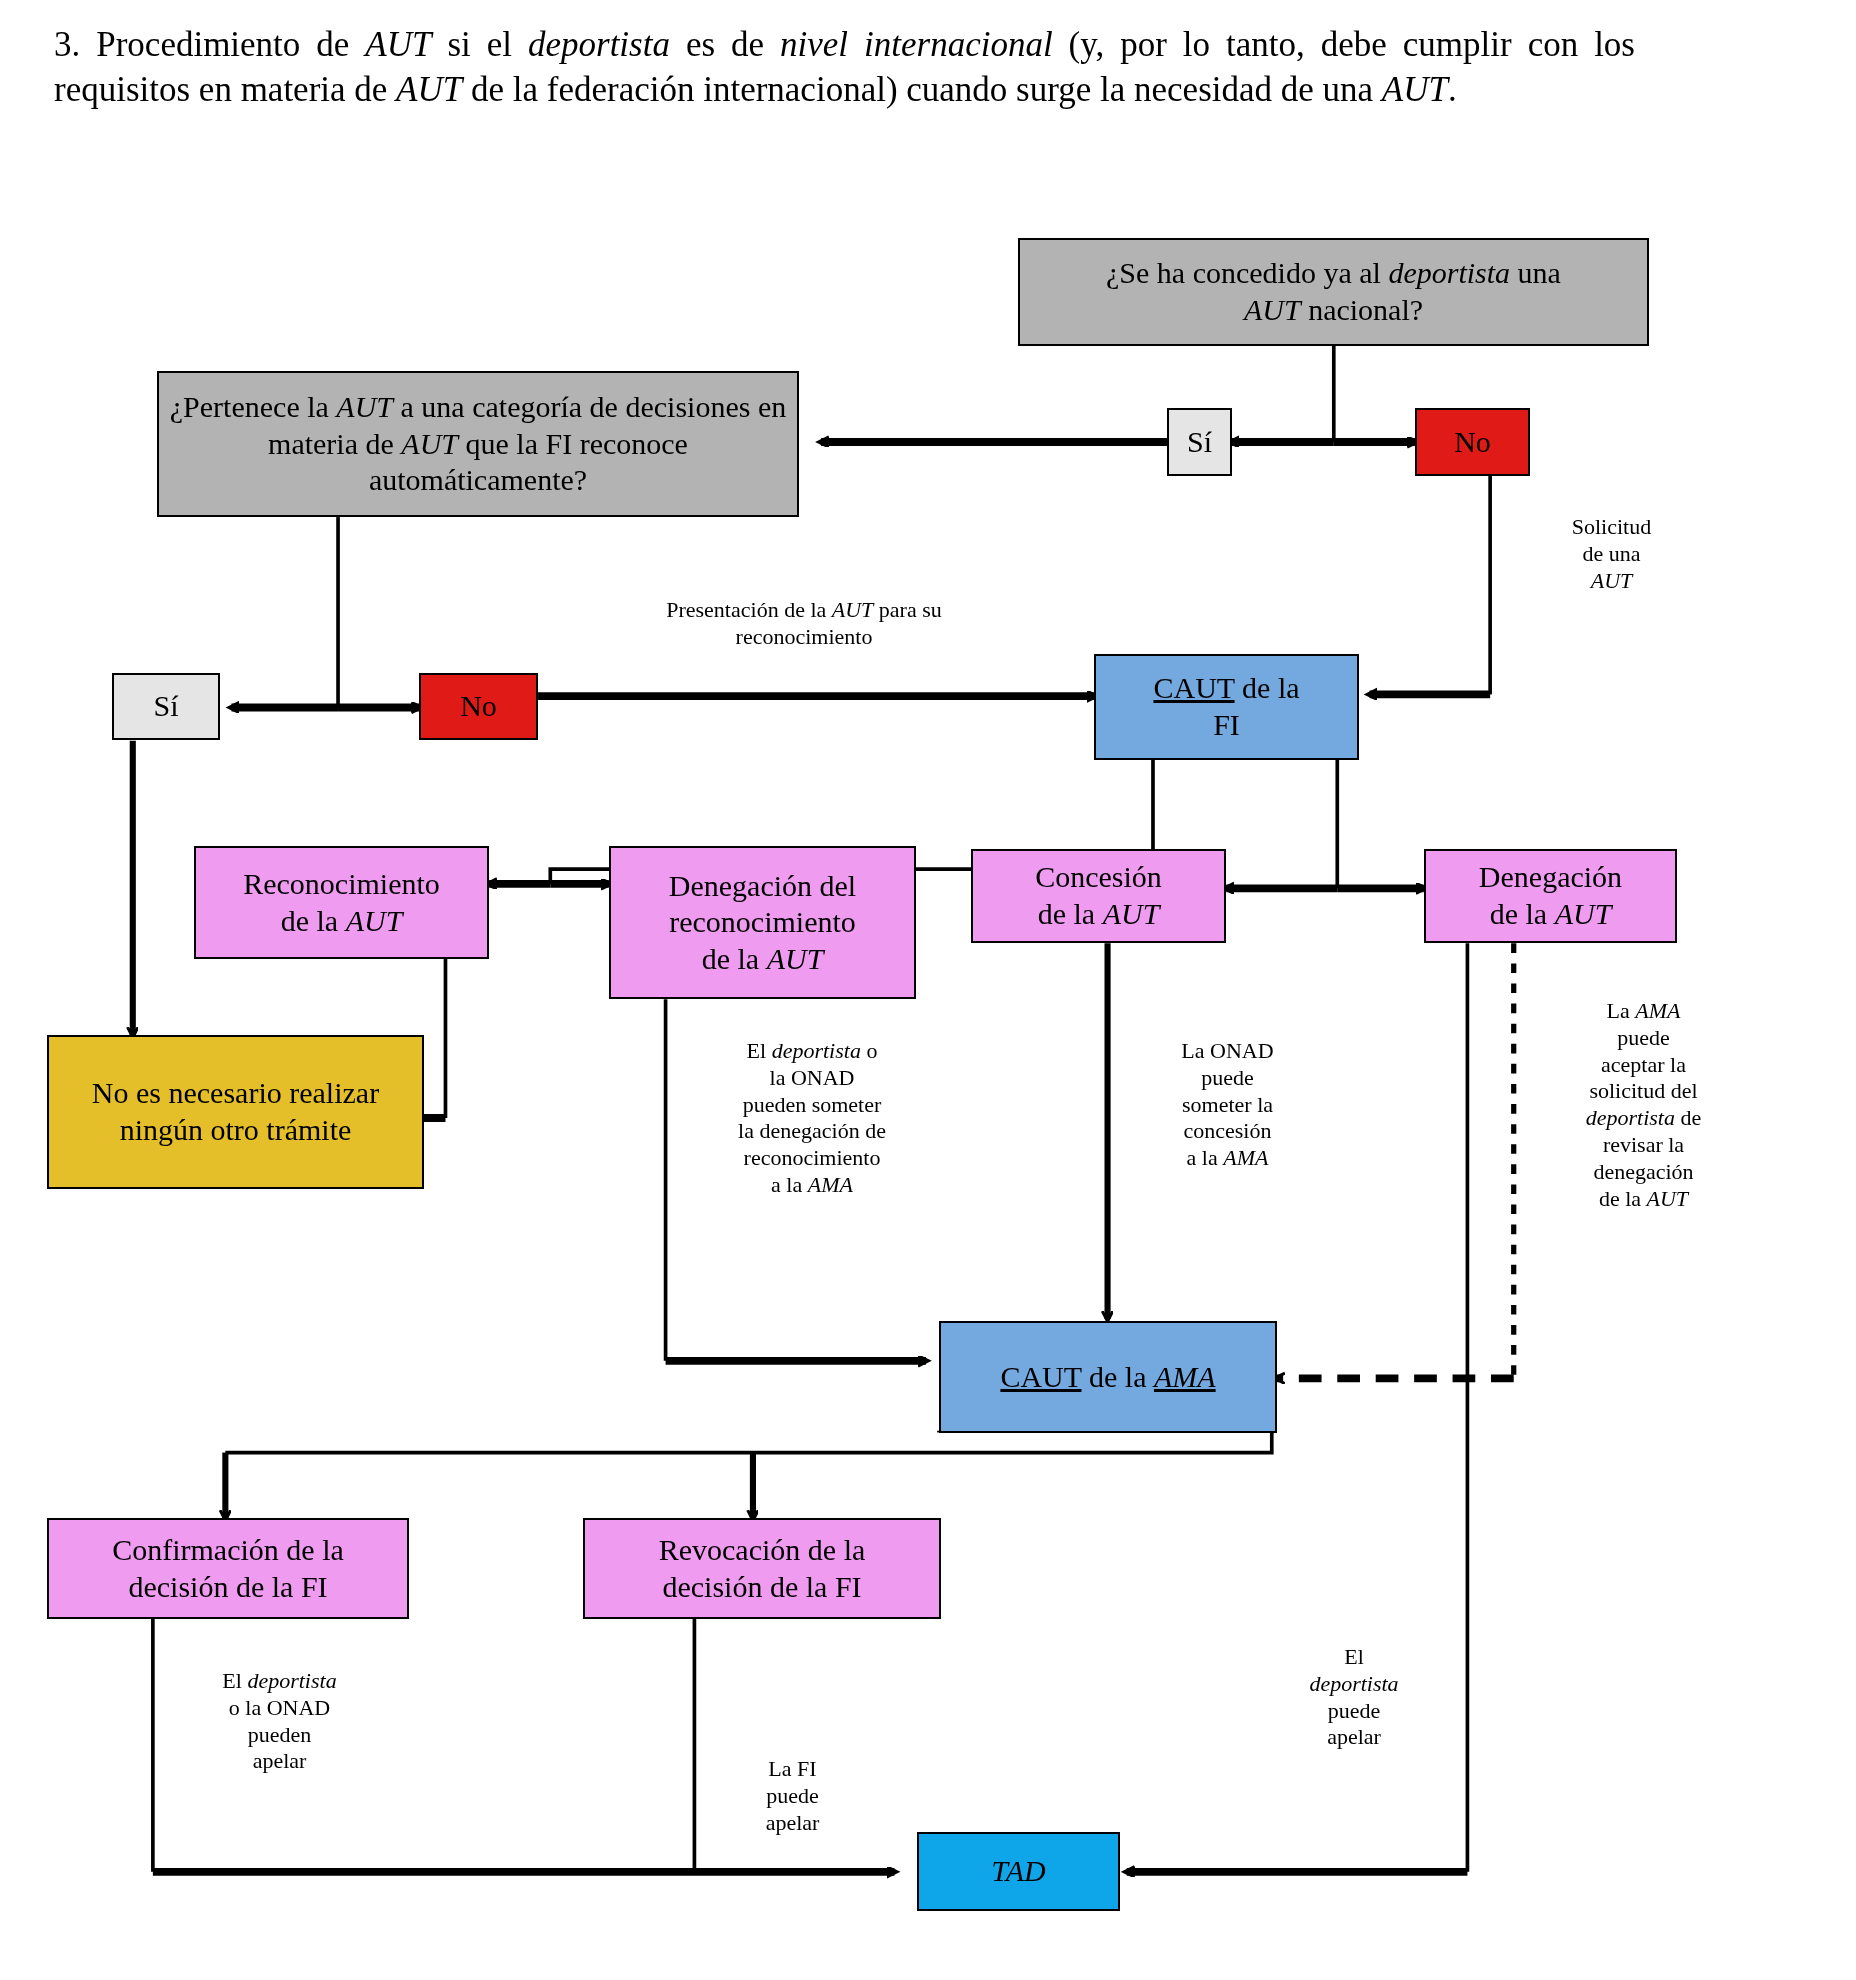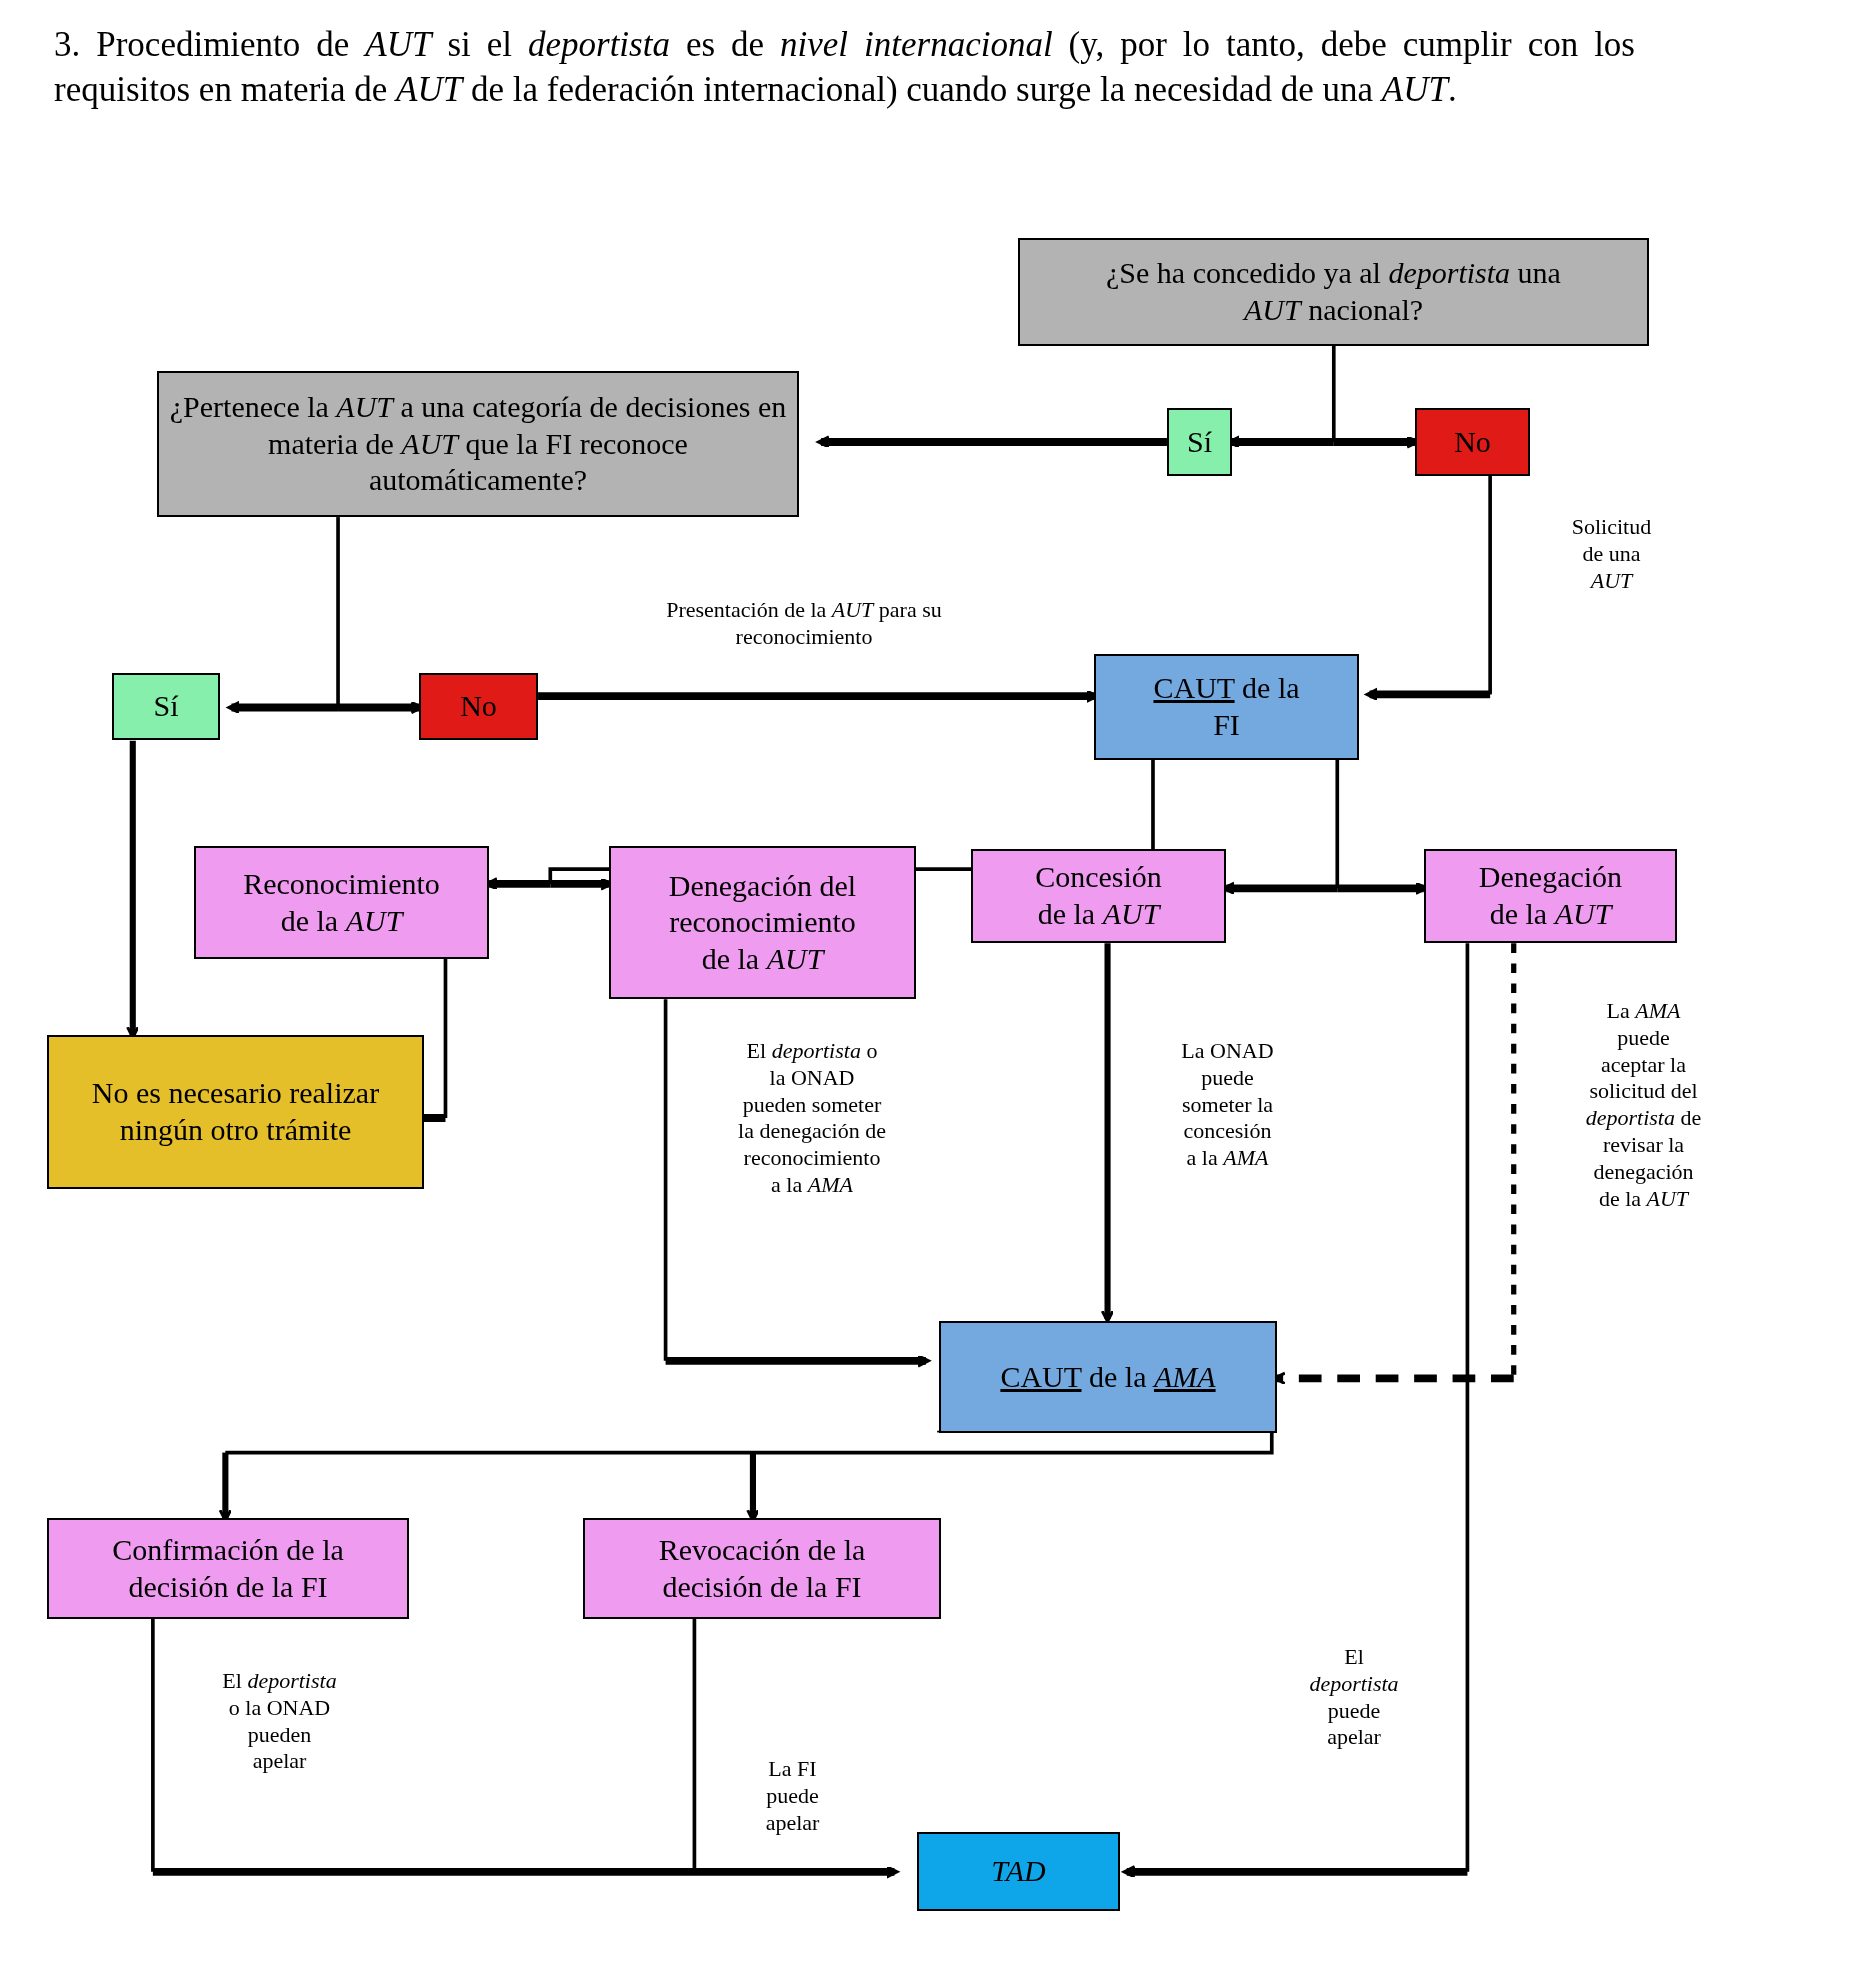--- a/index.html
+++ b/index.html
@@ -38,21 +38,21 @@
     text-align:center;
     font-size:30px;
     line-height:1.22;
     padding:8px 7px;
   }
   .node .txt{display:block;width:100%;}
   .node i{font-style:italic;}
   .u{text-decoration:underline;}
 
   .grey{background:#b3b3b3;}
-  .green{background:#86efac;}
+  .green{background:#e5e5e5;}
   .red{background:#e01b17;}
   .blue{background:#74a9e0;}
   .violet{background:#ef9cf0;}
   .magenta{background:#0ea5e9;}
   .gold{background:#e5bf2a;}
 
   
   .lbl{
     position:absolute;
     font-size:22px;

